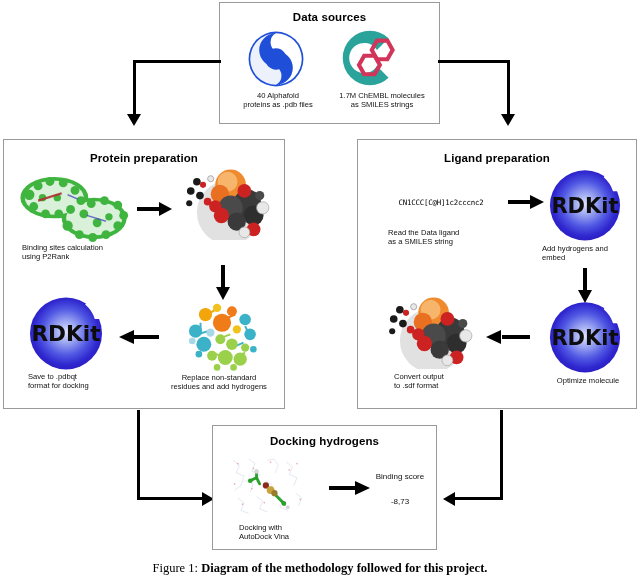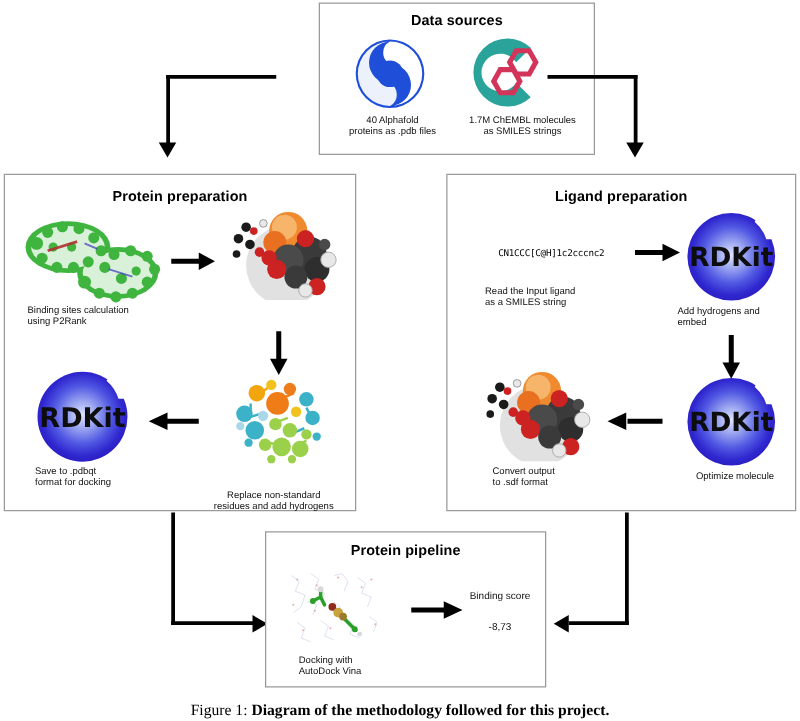--- a/index.html
+++ b/index.html
@@ -42,21 +42,21 @@
 
   .figcap{
     position:absolute;left:0;right:0;text-align:center;
     font-family:"Liberation Serif","DejaVu Serif",serif;font-size:12.5px;color:#000;
   }
   .figcap b{font-weight:bold;}
 </style>
 </head>
 <body>
 
-<div class="panel" style="left:219px;top:2px;width:221px;height:122px;margin-left:36px;">
+<div class="panel" style="left:219px;top:2px;width:221px;height:122px;">
   <div class="panel-title" style="top:8px;">Data sources</div>
 
   <div style="position:absolute;left:28px;top:28px;width:56px;height:56px;">
     <svg viewBox="0 0 100 100" width="56" height="56">
       <circle cx="50" cy="50" r="49" fill="#1f4fd8"></circle>
       <path d="M50 4 A46 46 0 0 1 50 96 A30 30 0 0 0 50 36 A18 18 0 0 1 50 4 Z" fill="#ffffff"></path>
       <path d="M50 96 A46 46 0 0 1 50 4 A30 30 0 0 0 50 64 A18 18 0 0 1 50 96 Z" fill="#ffffff" opacity="0.92"></path>
       <circle cx="50" cy="50" r="19" fill="#1f4fd8"></circle>
       <path d="M50 4 A46 46 0 0 1 94 44 A44 44 0 0 0 50 10 Z" fill="#1f4fd8" opacity="0"></path>
     </svg>
@@ -206,21 +206,21 @@
         <circle cx="54" cy="72" r="9" fill="#9bd04a"></circle>
         <circle cx="72" cy="74" r="8" fill="#9bd04a"></circle>
         <circle cx="22" cy="68" r="4" fill="#3bb2c8"></circle>
         <circle cx="44" cy="84" r="4" fill="#9bd04a"></circle>
         <circle cx="64" cy="84" r="4" fill="#9bd04a"></circle>
         <circle cx="14" cy="52" r="4" fill="#a8d8e8"></circle>
         <circle cx="88" cy="62" r="4" fill="#3bb2c8"></circle>
       </g>
     </svg>
   </div>
-  <div class="cap" style="left:148px;top:251px;width:134px;">Replace non-standard
+  <div class="cap" style="left:148px;top:233px;width:134px;">Replace non-standard
 residues and add hydrogens</div>
 
   <div class="sa" style="left:115px;top:190px;width:40px;height:14px;">
     <div class="bar" style="left:14px;top:5px;width:26px;height:4px;"></div>
     <div class="hd" style="left:0;top:0;border-top:7px solid transparent;border-bottom:7px solid transparent;border-right:15px solid #000;"></div>
   </div>
 
   <div style="position:absolute;left:22px;top:155px;width:80px;height:76px;">
     <svg viewBox="0 0 100 95" width="80" height="76">
       <defs>
@@ -238,21 +238,21 @@
     </svg>
   </div>
   <div class="cap" style="left:6px;top:232px;width:130px;text-align:left;padding-left:18px;box-sizing:border-box;">Save to .pdbqt
 format for docking</div>
 </div>
 
 <div class="panel" style="left:357px;top:139px;width:280px;height:270px;padding-left:33px;">
   <div class="panel-title" style="top:12px;">Ligand preparation</div>
 
   <div class="smiles" style="left:18px;top:58px;width:130px;text-align:center;">CN1CCC[C@H]1c2cccnc2</div>
-  <div class="cap" style="left:12px;top:88px;width:130px;text-align:left;padding-left:18px;box-sizing:border-box;">Read the Input ligand
+  <div class="cap" style="left:12px;top:88px;width:130px;text-align:left;padding-left:18px;box-sizing:border-box;">Read the Data ligand
 as a SMILES string</div>
 
   <div class="sa" style="left:150px;top:55px;width:38px;height:14px;">
     <div class="bar" style="left:0;top:5px;width:24px;height:4px;"></div>
     <div class="hd" style="left:22px;top:0;border-top:7px solid transparent;border-bottom:7px solid transparent;border-left:14px solid #000;"></div>
   </div>
 
   <div style="position:absolute;left:188px;top:28px;width:78px;height:74px;">
     <svg viewBox="0 0 100 95" width="78" height="74">
       <defs>
@@ -336,21 +336,21 @@
 
 <div class="ln" style="left:137px;top:410px;width:3px;height:90px;"></div>
 <div class="ln" style="left:137px;top:497px;width:68px;height:3px;"></div>
 <div class="arrowhead ah-right" style="left:202px;top:492px;"></div>
 
 <div class="ln" style="left:500px;top:410px;width:3px;height:90px;"></div>
 <div class="ln" style="left:455px;top:497px;width:48px;height:3px;"></div>
 <div class="arrowhead ah-left" style="left:443px;top:492px;"></div>
 
 <div class="panel" style="left:212px;top:425px;width:225px;height:125px;">
-  <div class="panel-title" style="top:9px;">Protein pipeline</div>
+  <div class="panel-title" style="top:9px;">Docking hydrogens</div>
 
   <div class="pocket" style="left:17px;top:28px;width:78px;height:66px;">
     <svg viewBox="0 0 100 84" width="78" height="66">
       <rect x="0" y="0" width="100" height="84" fill="#ffffff"></rect>
       <g stroke="#b9c4e0" stroke-width="0.6" fill="none" opacity="0.85">
         <path d="M4 8 L12 14 L8 24 L18 28 L14 40 L6 46"></path>
         <path d="M24 6 L32 12 L28 22 L38 26 L34 36"></path>
         <path d="M48 8 L56 6 L62 14 L58 24"></path>
         <path d="M72 10 L80 16 L76 26 L86 30 L82 40"></path>
         <path d="M10 56 L18 62 L14 72 L24 76"></path>

